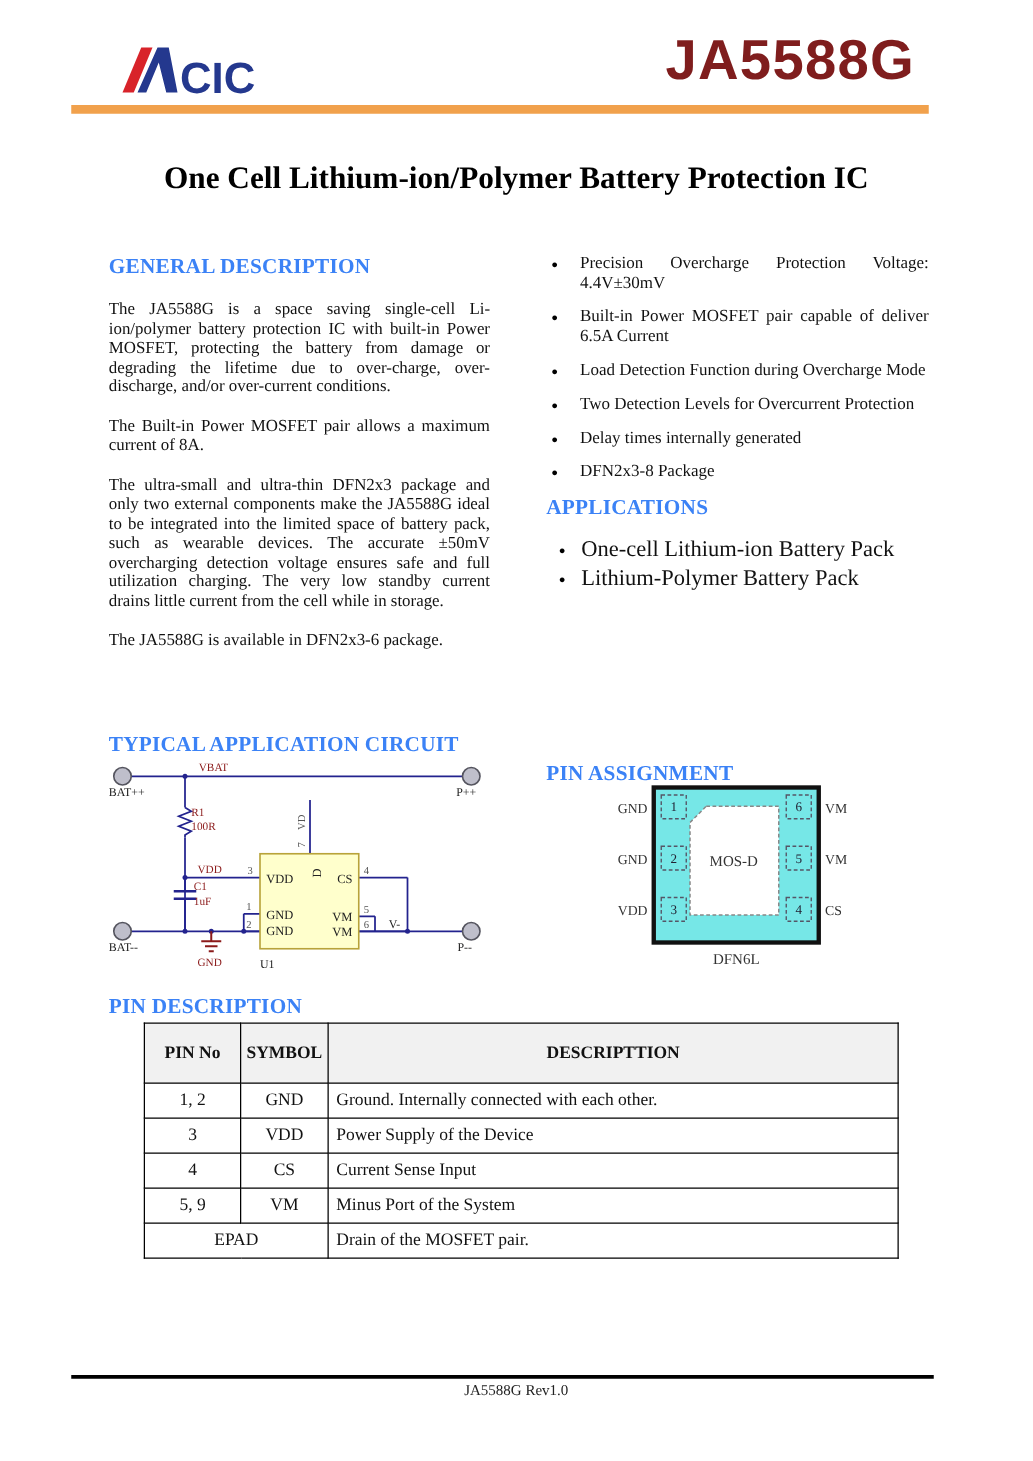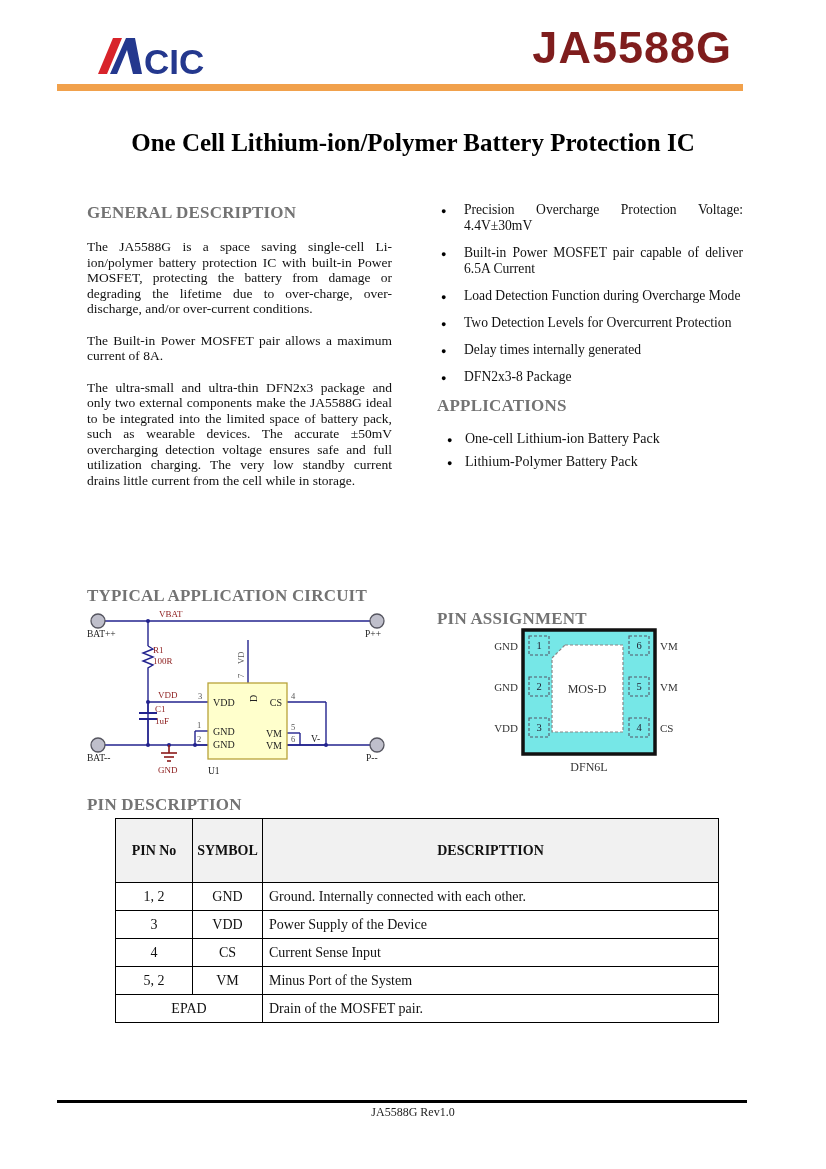--- a/index.html
+++ b/index.html
@@ -17,21 +17,21 @@
     font-size:45px; letter-spacing:1px; color:#7f1d1d;
   }
   .orange-rule { position:absolute; left:57px; top:84px; width:686px; height:7px; background:#F1A14C; }
 
   .doc-title {
     position:absolute; left:0; right:0; top:129px; text-align:center;
     font-size:25px; font-weight:bold; color:#000;
   }
 
   h2.sec {
-    font-size:17px; font-weight:bold; color:#737373; letter-spacing:.2px;
+    font-size:17px; font-weight:bold; color:#3b82f6; letter-spacing:.2px;
     margin:0 0 15px 0;
   }
 
   
   .col-left  { position:absolute; left:87px;  top:203px; width:305px; }
   .col-right { position:absolute; left:437px; top:196px; width:306px; }
 
   .col-left p {
     font-size:13.5px; line-height:15.5px; text-align:justify; margin:16px 0 13px 0;
   }
@@ -42,21 +42,21 @@
     font-size:13.6px; line-height:16px; text-align:justify;
   }
   ul.features > li::before {
     content:"●"; position:absolute; left:4px; top:1px; font-size:9px; color:#000;
   }
   ul.features .sub { text-align:left; margin-left:3px; }
 
   ul.apps { list-style:none; margin:4px 0 0 10px; }
   ul.apps > li {
     position:relative; padding-left:18px; margin-bottom:7px;
-    font-size:14px; line-height:16px;font-family:Liberation Serif, serif;
+    font-size:18px; line-height:16px;font-family:Liberation Serif, serif;
   }
   ul.apps > li::before {
     content:"●"; position:absolute; left:0; top:1px; font-size:9px; color:#000;
   }
   .apps-heading { margin-top:30px; }
 
   
   .circuit-heading { position:absolute; left:87px; top:586px; }
   .circuit-svg { position:absolute; left:85px; top:606px; }
   .circuit-svg text { font-family:"Liberation Serif", serif; }
@@ -65,21 +65,21 @@
   .package-svg { position:absolute; left:452px; top:624px; }
   .package-svg text { font-family:"Liberation Serif", serif; }
 
   
   .pin-desc-heading { position:absolute; left:87px; top:795px; }
   .pin-table-wrap { position:absolute; left:115px; top:818px; }
   table.pin-table { border-collapse:collapse; background:#fff; }
   table.pin-table th, table.pin-table td { border:1.6px solid #000; }
   table.pin-table th {
     background:#f1f1f1; font-size:14px; font-weight:bold; text-align:center;
-    height:64px; padding:2px 4px;
+    height:48px; padding:2px 4px;
   }
   th.col-pin { width:77px; }
   th.col-sym { width:70px; overflow-wrap:anywhere; padding:2px 12px; }
   th.col-desc { width:456px; }
   table.pin-table td { font-size:14px; height:28px; padding:2px 6px; }
   td.c { text-align:center; }
   td.l { text-align:left; padding-left:6px; }
 
   
   .footer-rule { position:absolute; left:57px; top:1100px; width:690px; height:3px; background:#000; }
@@ -100,20 +100,21 @@
   <div class="part-number">JA5588G</div>
   <div class="orange-rule"></div>
 
   <h1 class="doc-title">One Cell Lithium-ion/Polymer Battery Protection IC</h1>
 
   <div class="col-left">
     <h2 class="sec">GENERAL DESCRIPTION</h2>
     <p>The JA5588G is a space saving single-cell Li-ion/polymer battery protection IC with built-in Power MOSFET, protecting the battery from damage or degrading the lifetime due to over-charge, over-discharge, and/or over-current conditions.</p>
     <p>The Built-in Power MOSFET pair allows a maximum current of 8A.</p>
     <p>The ultra-small and ultra-thin DFN2x3 package and only two external components make the JA5588G ideal to be integrated into the limited space of battery pack, such as wearable devices. The accurate ±50mV overcharging detection voltage ensures safe and full utilization charging. The very low standby current drains little current from the cell while in storage.</p>
+    <p>The JA5588G is available in DFN2x3-6 package.</p>
   </div>
 
   <div class="col-right">
     <ul class="features">
       <li>Precision Overcharge Protection Voltage: 4.4V±30mV</li>
       <li>Built-in Power MOSFET pair capable of deliver 6.5A Current</li>
       <li>Load Detection Function during Overcharge Mode</li>
       <li>Two Detection Levels for Overcurrent Protection</li>
       <li>Delay times internally generated</li>
       <li>DFN2x3-8 Package</li>
@@ -275,21 +276,21 @@
           <td class="c">3</td>
           <td class="c">VDD</td>
           <td class="l">Power Supply of the Device</td>
         </tr>
         <tr>
           <td class="c">4</td>
           <td class="c">CS</td>
           <td class="l">Current Sense Input</td>
         </tr>
         <tr>
-          <td class="c">5, 2</td>
+          <td class="c">5, 9</td>
           <td class="c">VM</td>
           <td class="l">Minus Port of the System</td>
         </tr>
         <tr>
           <td class="c" colspan="2">EPAD</td>
           <td class="l">Drain of the MOSFET pair.</td>
         </tr>
       </tbody>
     </table>
   </div>

